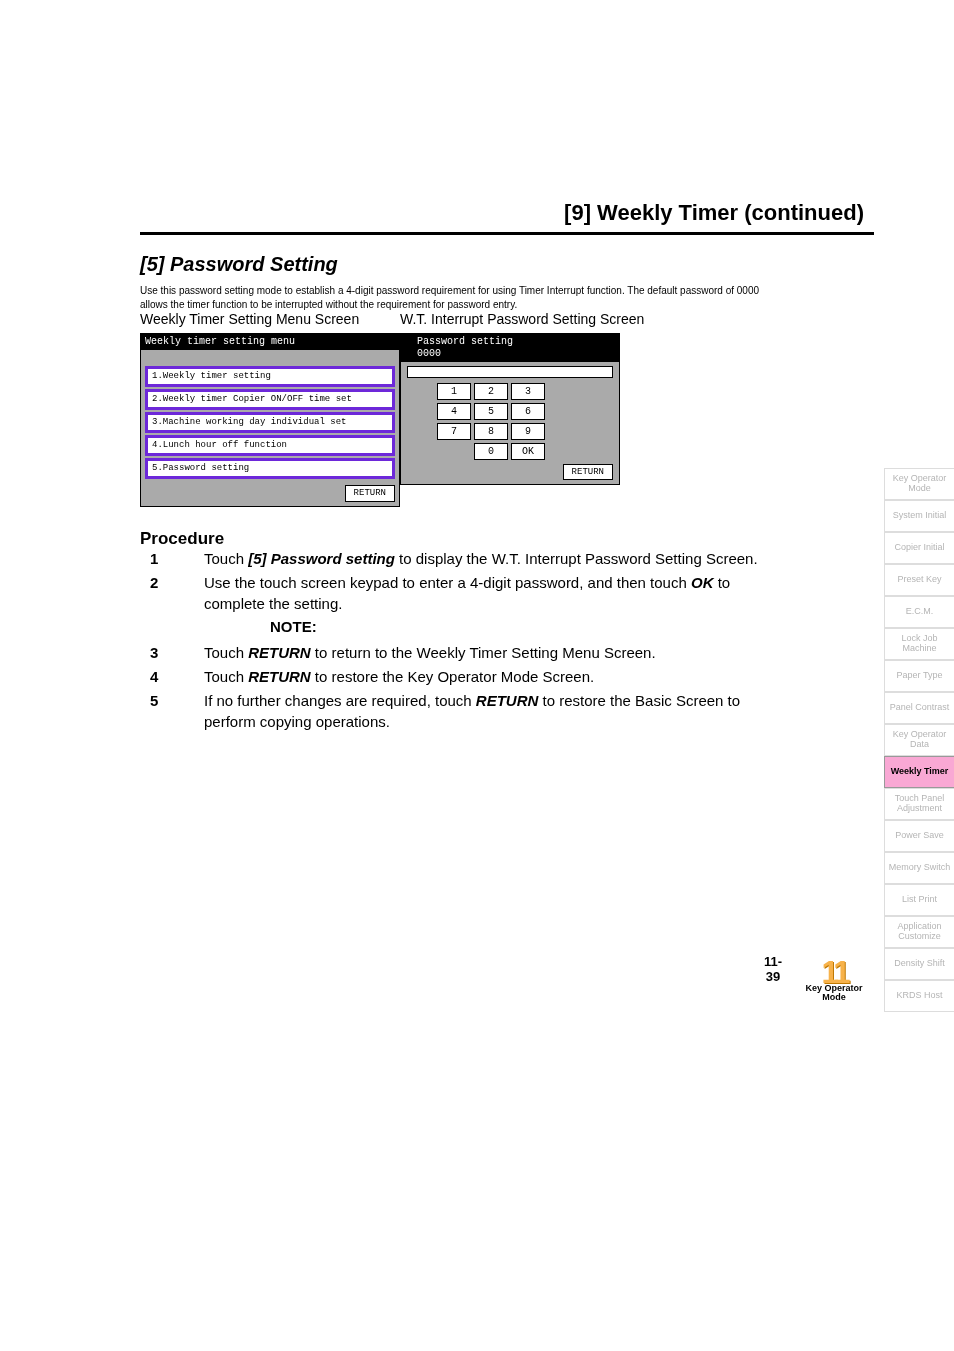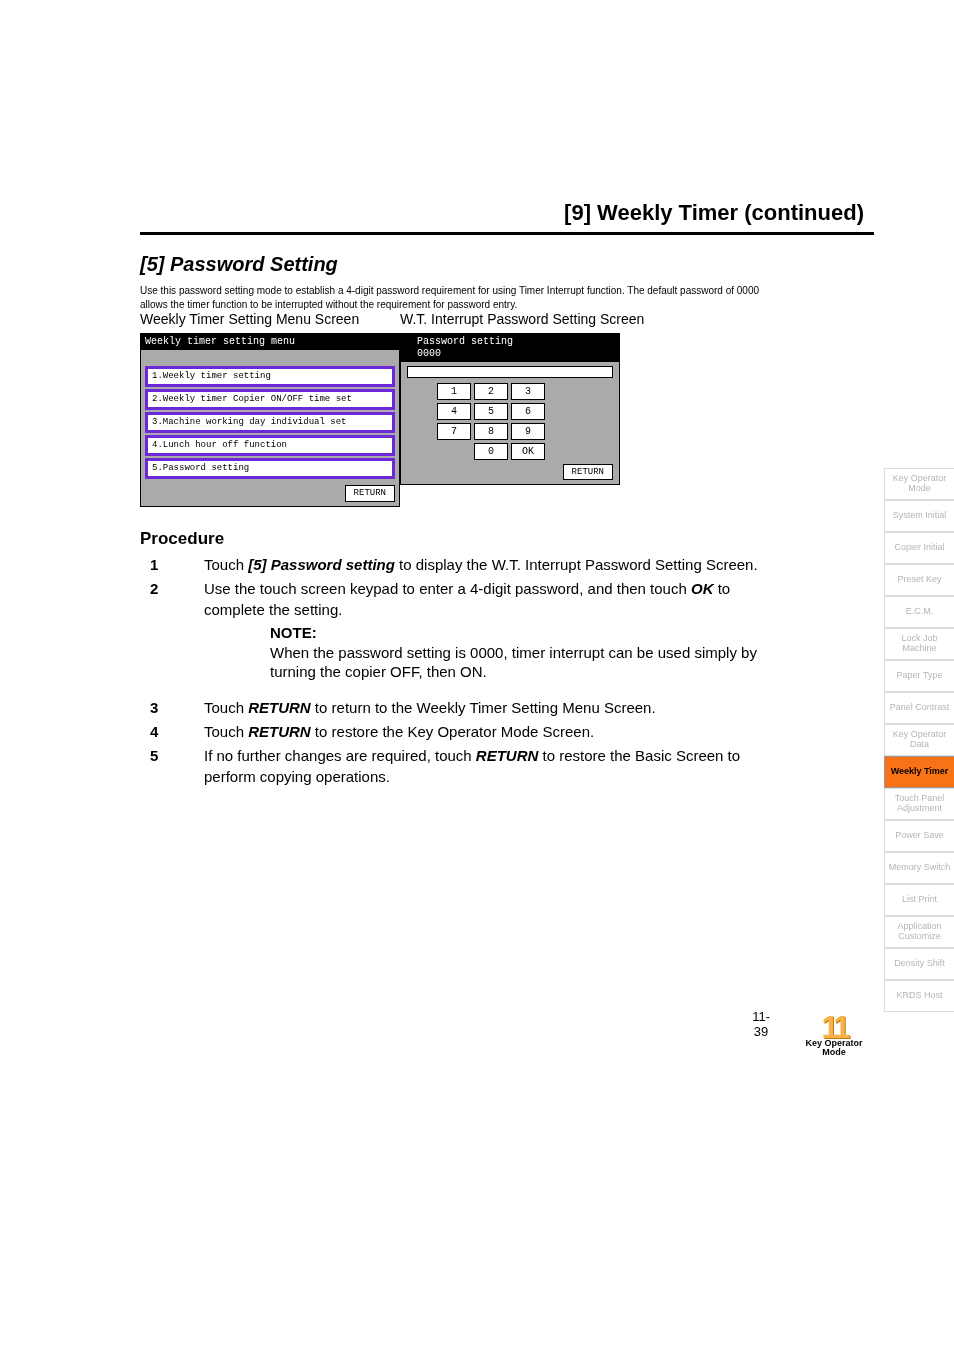--- a/index.html
+++ b/index.html
@@ -135,21 +135,20 @@
     background: #fff;
     color: #000;
     border: 1px solid #000;
     padding: 2px 8px;
     font-size: 9px;
   }
   
   .procedure-heading {
     font-size: 17px;
     font-weight: bold;
-    margin-bottom: 6px;
   }
   .procedure-list {
     list-style: none;
     padding: 0;
     margin: 0 0 0 10px;
     font-size: 15px;
     line-height: 1.35;
     max-width: 620px;
   }
   .procedure-list li {
@@ -159,21 +158,21 @@
   .procedure-list .num {
     font-weight: bold;
     width: 26px;
     flex-shrink: 0;
   }
   .procedure-list .txt { flex: 1; margin-left: 28px; }
   .procedure-list .txt .biI { font-weight: bold; font-style: italic; }
   .note-block {
     margin-left: 130px;
     margin-top: 4px;
-    margin-bottom: 16px;
+    margin-bottom: 8px;
     max-width: 500px;
   }
   .note-label { font-weight: bold; font-size: 15px; }
   .note-text { font-size: 15px; line-height: 1.3; margin-top: 2px;}
   
   .sidebar {
     position: absolute;
     right: 0;
     top: 468px;
     width: 70px;
@@ -188,38 +187,38 @@
     border: 1px solid #ddd;
     border-right: none;
     padding: 6px 2px;
     height: 32px;
     display: flex;
     align-items: center;
     justify-content: center;
     background: #fff;
   }
   .sidebar .tab.active {
-    background: #f97316;
+    background: #f9a8d4;
     color: #000;
     font-weight: bold;
     border-color: #999;
   }
   
   .footer {
     position: absolute;
     right: 0;
     bottom: 60px;
     width: 80px;
     text-align: center;
   }
   .footer .pg {
     position: absolute;
-    right: 104px;
+    right: 92px;
     bottom: 18px;
-    font-weight: normal;
+    font-weight: bold;
     font-size: 13px;
   }
   .footer .big11 {
     font-size: 31px;
     font-weight: 900;
     color: #f7b24a;
     line-height: 0.8;
     letter-spacing: -4px;
     text-shadow: 1px 1px 0 #c07800;
   }
@@ -303,21 +302,20 @@
     </li>
     <li>
       <span class="num">2</span>
       <span class="txt">
         <span>Use the touch screen keypad to enter a 4-digit password, and then touch </span><span class="biI">OK</span><span> to complete the setting.</span>
       </span>
     </li>
   </ol>
   <div class="note-block">
     <div class="note-label">NOTE:</div>
-    <div class="note-text">When the password setting is 0000, timer interrupt can be used simply by turning the copier OFF, then ON.</div>
   </div>
   <ol class="procedure-list">
     <li>
       <span class="num">3</span>
       <span class="txt">
         <span>Touch </span><span class="biI">RETURN</span><span> to return to the Weekly Timer Setting Menu Screen.</span>
       </span>
     </li>
     <li>
       <span class="num">4</span>

